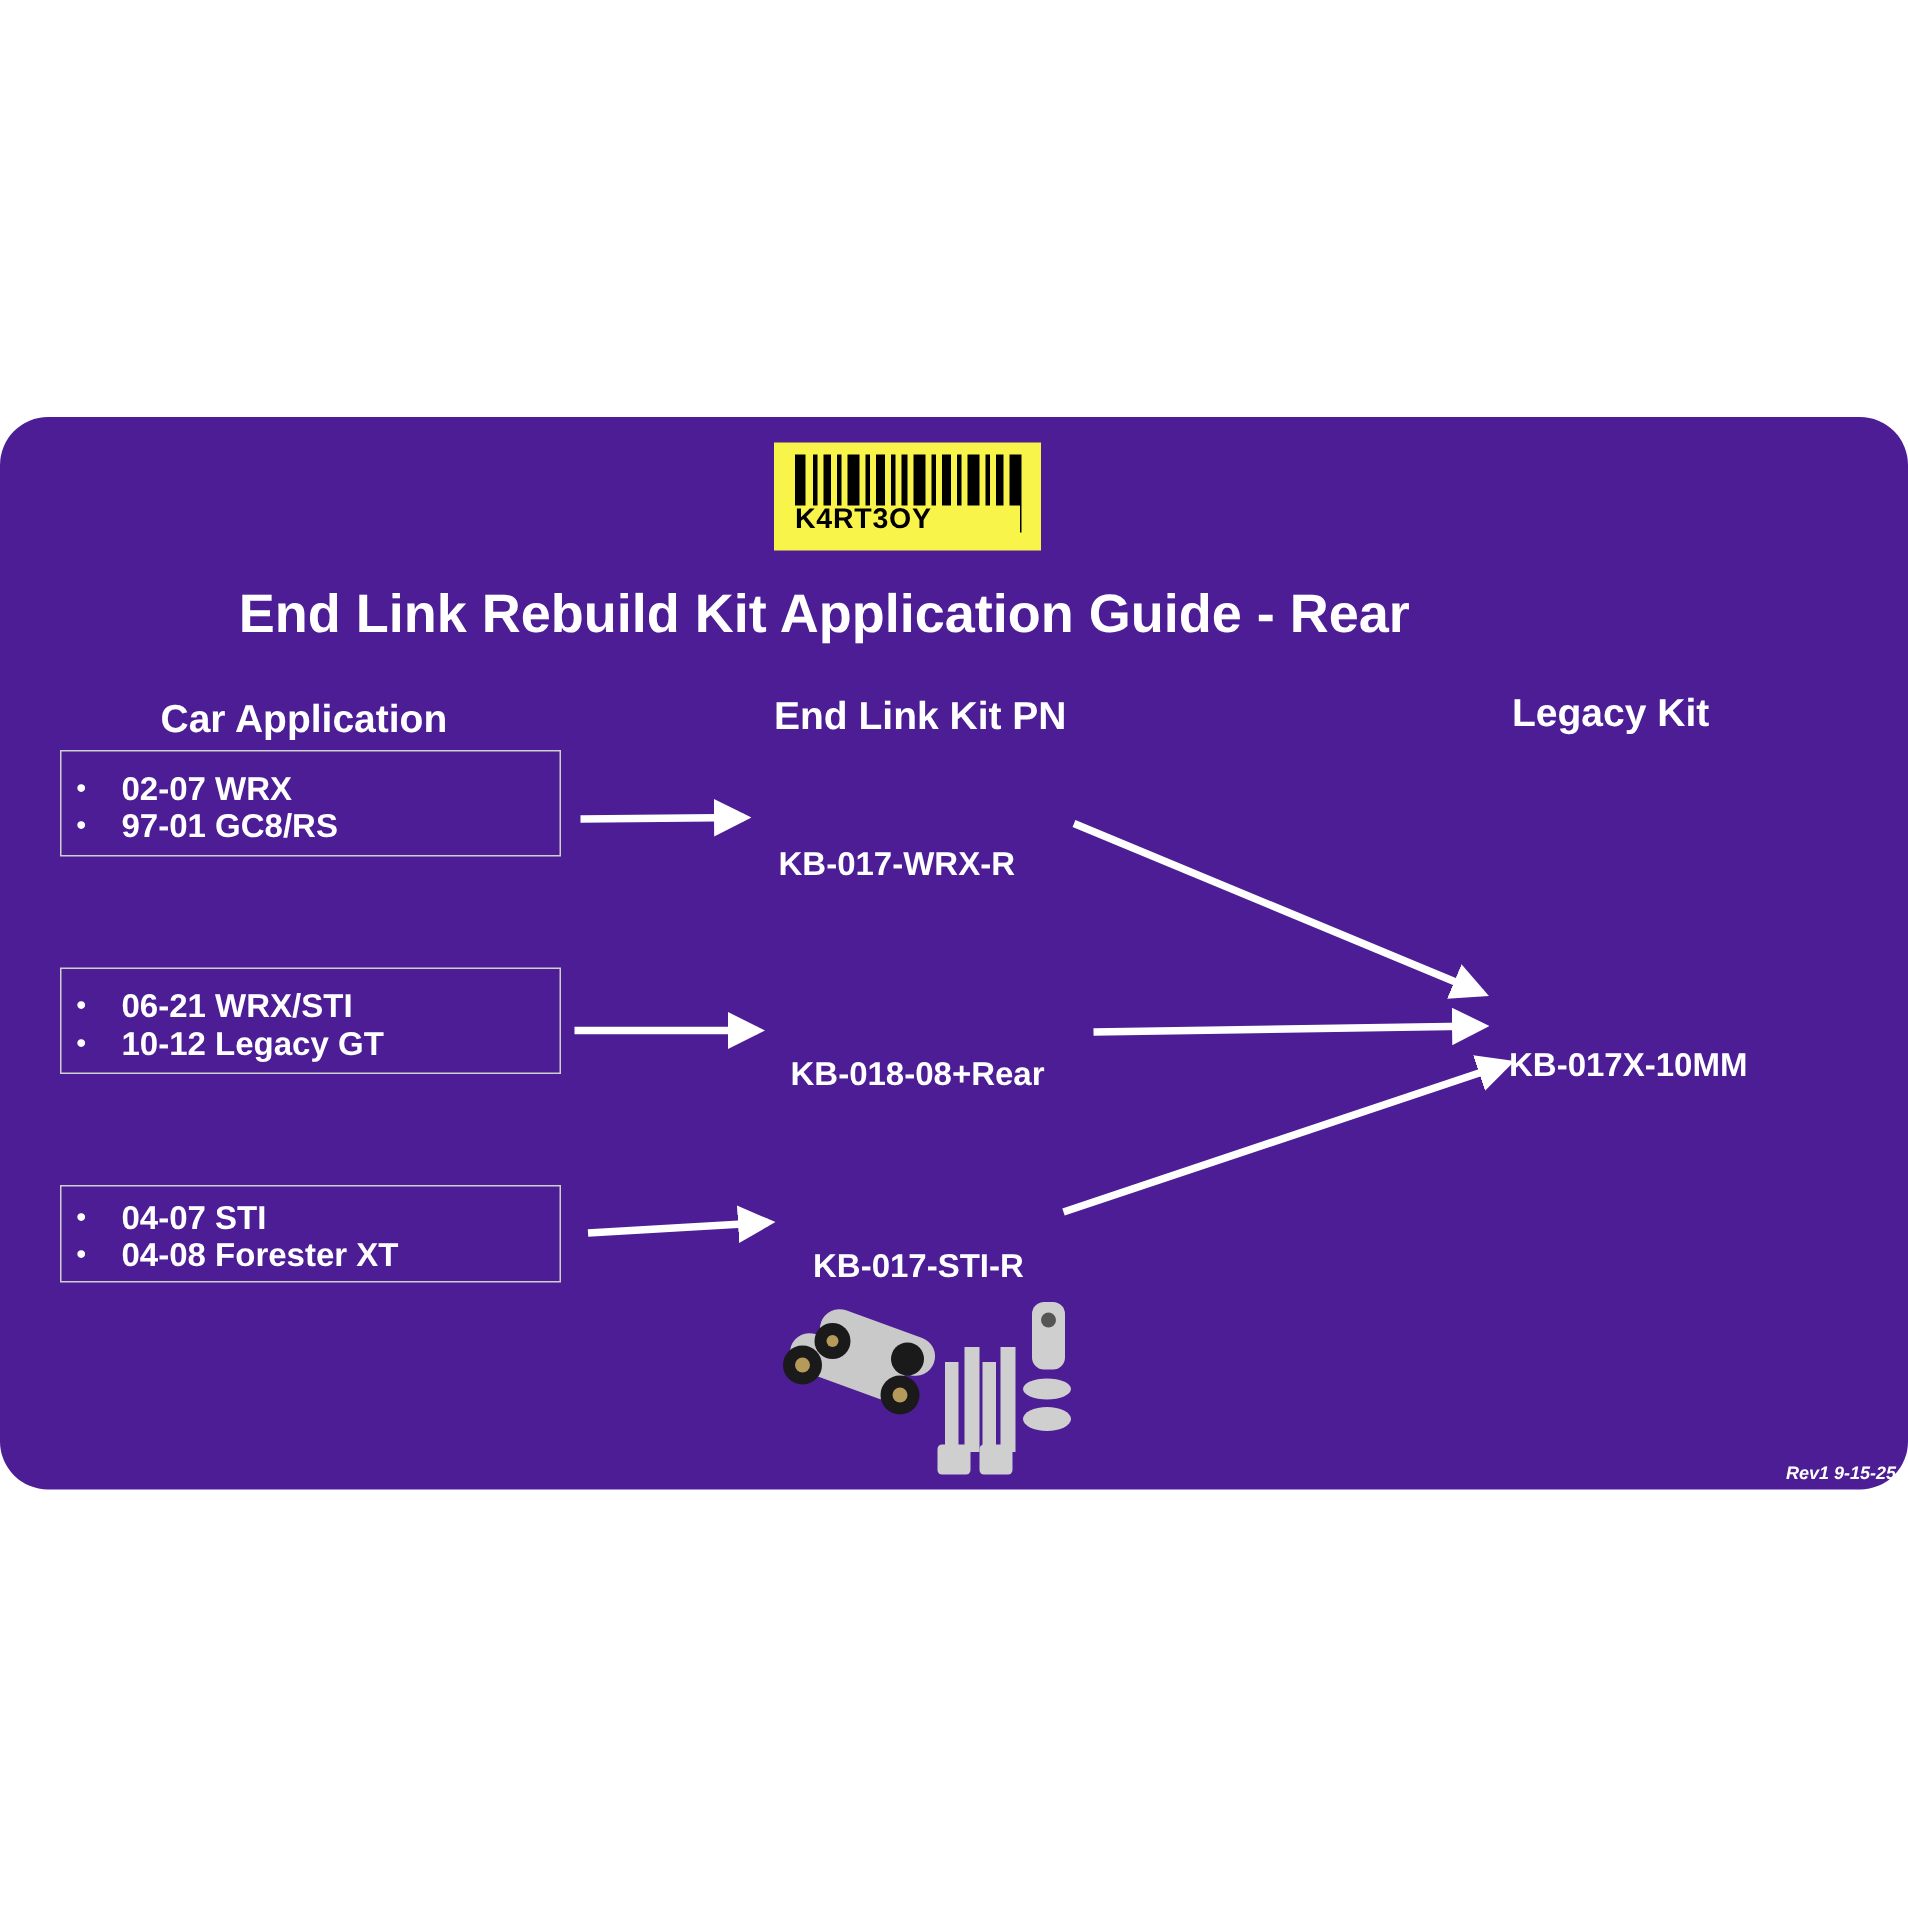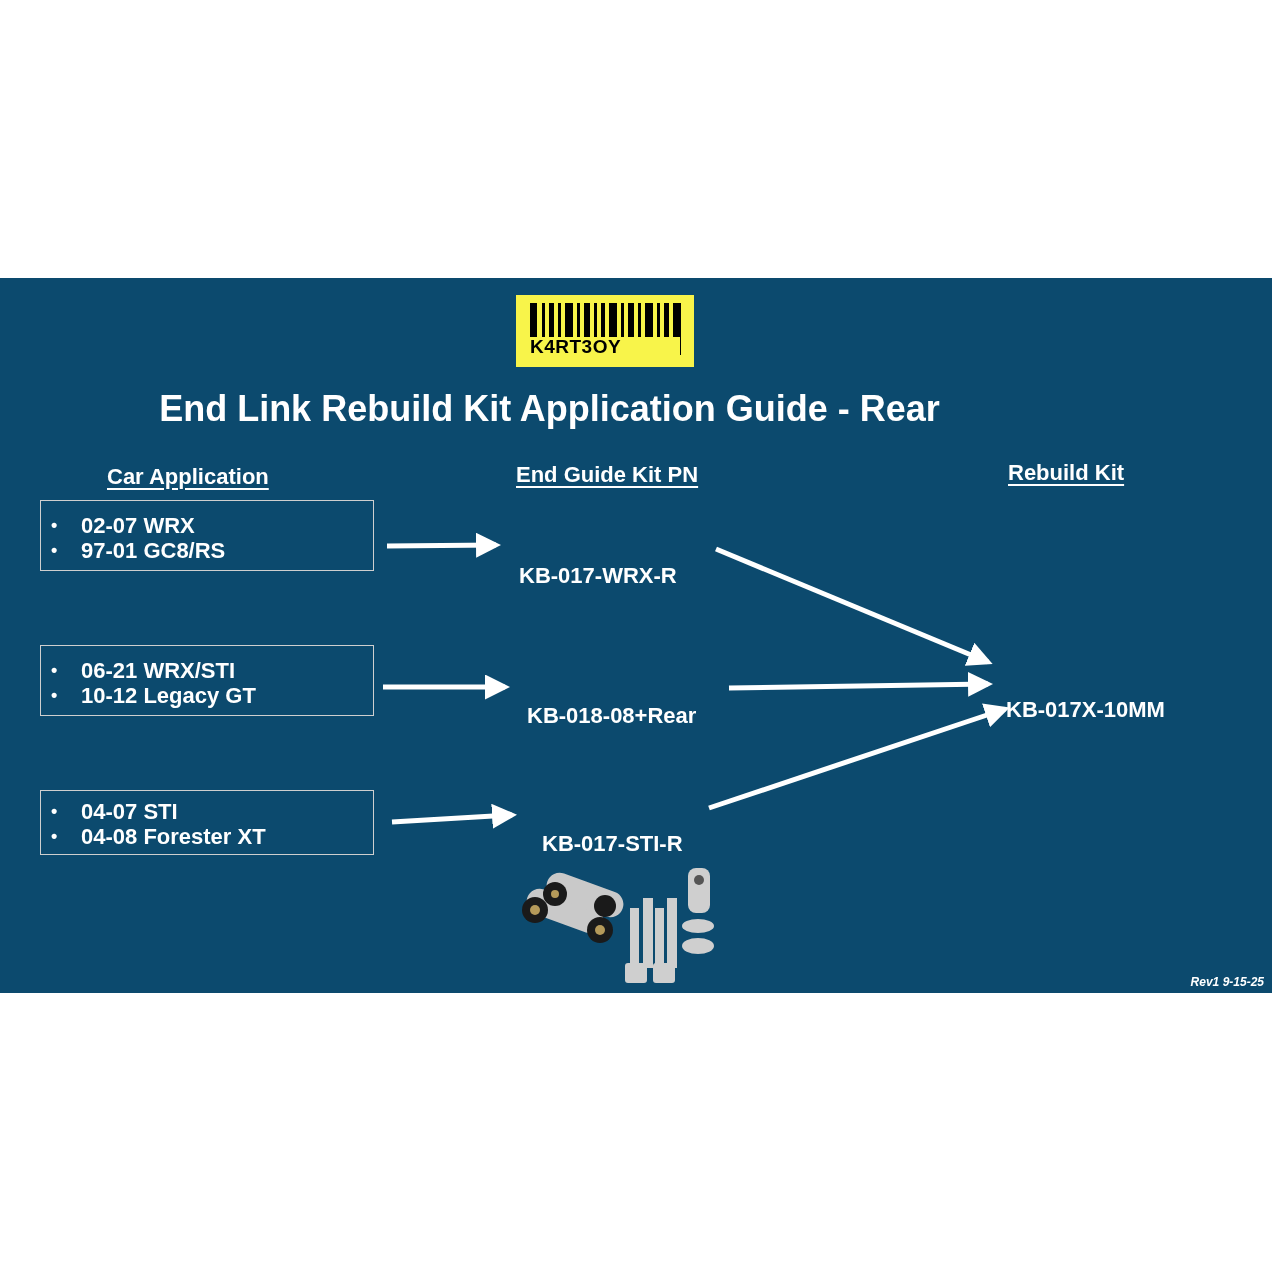--- a/index.html
+++ b/index.html
@@ -1,26 +1,26 @@
 <!DOCTYPE html>
 <html><head>
 <meta charset="utf-8">
 <style>
   html, body { margin:0; padding:0; }
   body { width:1272px; height:1272px; background:#ffffff; position:relative; overflow:hidden;
          font-family:"Liberation Sans", sans-serif; }
-  .slide { position:absolute; left:0; top:278px; width:1272px; height:715px; background:#0c4a6e; }
+  .slide { position:absolute; left:0; top:278px; width:1272px; height:715px; background:#4c1d95;border-radius:32px; }
   .logo { position:absolute; left:516px; top:17px; width:178px; height:72px; background:#f8f44a; }
   .logo .bars { position:absolute; left:12px; top:8px; width:154px; height:52px; }
   .logo .bars span { position:absolute; top:0; height:52px; background:#000; }
   .logo .logo-text { position:absolute; left:14px; top:42px; width:150px; height:20px; background:#f8f44a;
        font-weight:bold; font-size:19px; color:#000; letter-spacing:0.5px; line-height:20px; text-align:left; }
   .title { position:absolute; left:0; top:110px; width:1099px; text-align:center; color:#fff;
            font-weight:bold; font-size:36px; }
-  .col-head { position:absolute; color:#fff; font-weight:bold; font-size:22px; text-decoration:underline;
+  .col-head { position:absolute; color:#fff; font-weight:bold; font-size:26px; 
               text-underline-offset:4px; white-space:nowrap; }
   .app-box { position:absolute; left:40px; width:334px; border:1.5px solid #cfcfcf; color:#fff;
              font-weight:bold; font-size:22px; box-sizing:border-box; padding:12px 0 0 10px; }
   .app-box .item { display:flex; align-items:center; height:25px; line-height:25px; }
   .app-box .bullet { width:30px; font-size:18px; }
   .pn { position:absolute; color:#fff; font-weight:bold; font-size:22px; white-space:nowrap;margin-top:26px; }
   .arrows { position:absolute; left:0; top:0; width:1272px; height:715px; pointer-events:none; }
   .product { position:absolute; left:505px; top:590px; width:230px; height:125px; }
   .rev { position:absolute; right:8px; top:697px; color:#fff; font-weight:bold; font-size:12px;font-style:italic; }
 </style>
@@ -48,22 +48,22 @@
       <span style="left:129px;width:3px"></span>
       <span style="left:136px;width:5px"></span>
       <span style="left:145px;width:8px"></span>
     </div>
     <div class="logo-text">K4RT3OY</div>
   </div>
 
   <div class="title">End Link Rebuild Kit Application Guide - Rear</div>
 
   <div class="col-head" style="left:107px;top:186px">Car Application</div>
-  <div class="col-head" style="left:516px;top:184px">End Guide Kit PN</div>
-  <div class="col-head" style="left:1008px;top:182px">Rebuild Kit</div>
+  <div class="col-head" style="left:516px;top:184px">End Link Kit PN</div>
+  <div class="col-head" style="left:1008px;top:182px">Legacy Kit</div>
 
   <div class="app-box" style="top:222px;height:71px">
     <div class="item">
       <span class="bullet">•</span>
       <span>02-07 WRX</span>
     </div>
     <div class="item">
       <span class="bullet">•</span>
       <span>97-01 GC8/RS</span>
     </div>

